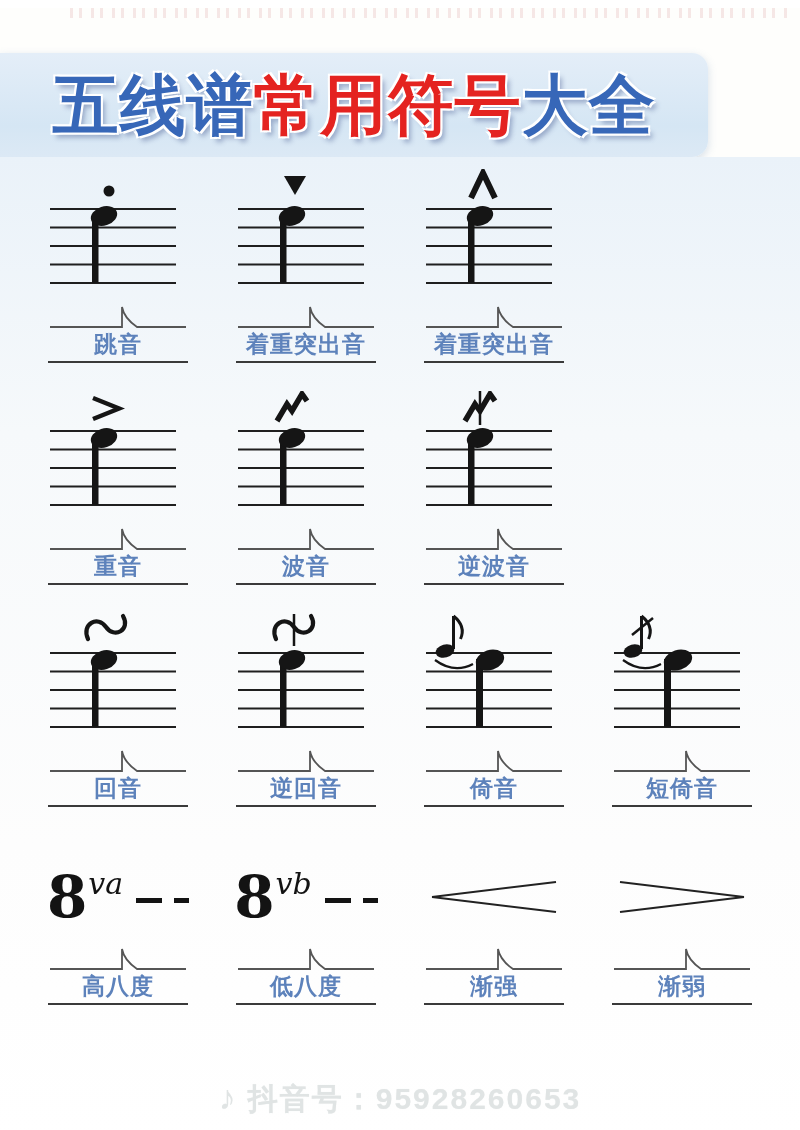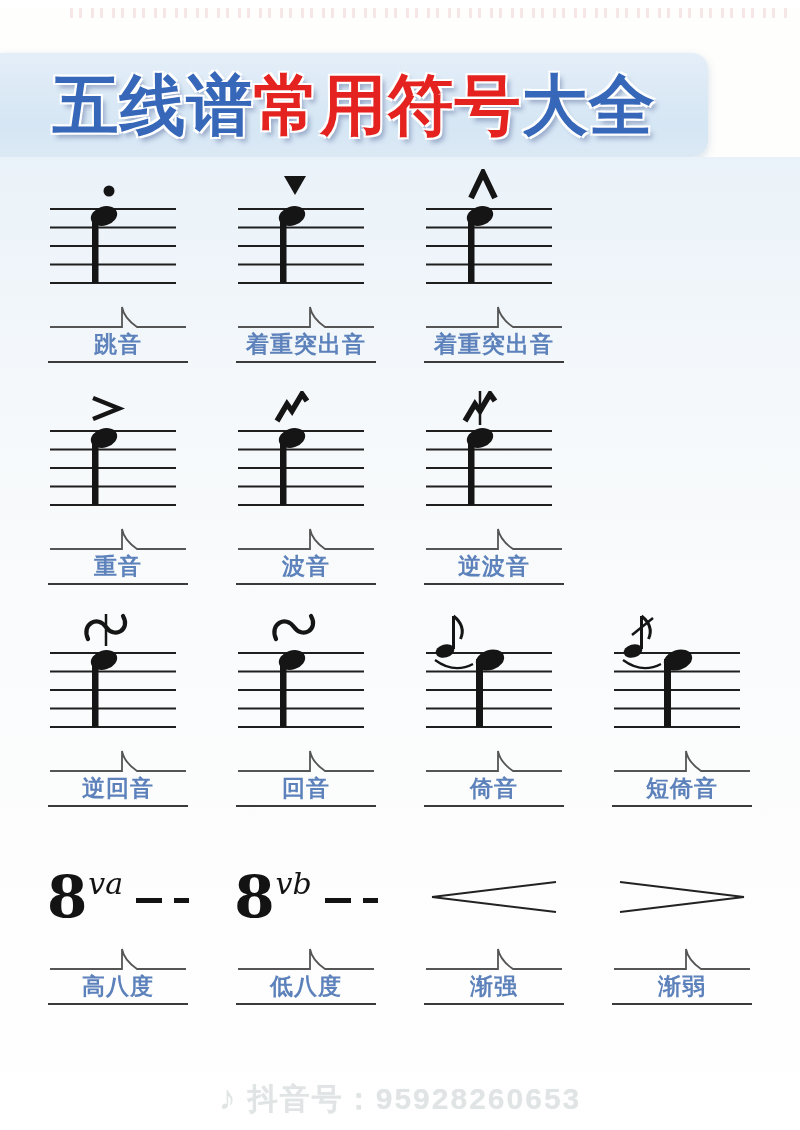--- a/index.html
+++ b/index.html
@@ -233,48 +233,48 @@
               <g stroke="#1f1f1f" stroke-width="2">
      <line x1="2" y1="40" x2="128" y2="40"></line>
                 <line x1="2" y1="58.5" x2="128" y2="58.5"></line>
      <line x1="2" y1="77" x2="128" y2="77"></line>
                 <line x1="2" y1="95.5" x2="128" y2="95.5"></line>
      <line x1="2" y1="114" x2="128" y2="114"></line>
    </g>
               <rect x="44" y="46" width="6.5" height="68" fill="#151515"></rect>
    <ellipse cx="56" cy="47" rx="13.5" ry="9.5" fill="#151515" transform="rotate(-18 56 47)"></ellipse>
               <path d="M40,26 C33,11 50,2 58,14 C66,26 83,17 75,3" fill="none" stroke="#151515" stroke-width="4.2" stroke-linecap="round"></path>
+            </svg>
+          </div>
+        <svg class="spike" width="140" height="26" viewBox="0 0 140 26">
+            <path d="M2,24 H74 L74,4 Q76,15 89,24 H138" fill="none" stroke="#555" stroke-width="1.8"></path>
+          </svg>
+        <div class="label">回音</div>
+        <div class="underline"></div>
+      </div>
+      <div class="cell">
+        <div class="fig">
+            <svg width="140" height="118" viewBox="0 0 140 118">
+              <g stroke="#1f1f1f" stroke-width="2">
+     <line x1="2" y1="40" x2="128" y2="40"></line>
+                <line x1="2" y1="58.5" x2="128" y2="58.5"></line>
+     <line x1="2" y1="77" x2="128" y2="77"></line>
+                <line x1="2" y1="95.5" x2="128" y2="95.5"></line>
+     <line x1="2" y1="114" x2="128" y2="114"></line>
+   </g>
+              <rect x="44" y="46" width="6.5" height="68" fill="#151515"></rect>
+   <ellipse cx="56" cy="47" rx="13.5" ry="9.5" fill="#151515" transform="rotate(-18 56 47)"></ellipse>
+              <path d="M40,26 C33,11 50,2 58,14 C66,26 83,17 75,3" fill="none" stroke="#151515" stroke-width="4.2" stroke-linecap="round"></path>
               <line x1="58" y1="1" x2="58" y2="33" stroke="#151515" stroke-width="2.5"></line>
             </svg>
           </div>
         <svg class="spike" width="140" height="26" viewBox="0 0 140 26">
             <path d="M2,24 H74 L74,4 Q76,15 89,24 H138" fill="none" stroke="#555" stroke-width="1.8"></path>
           </svg>
         <div class="label">逆回音</div>
-        <div class="underline"></div>
-      </div>
-      <div class="cell">
-        <div class="fig">
-            <svg width="140" height="118" viewBox="0 0 140 118">
-              <g stroke="#1f1f1f" stroke-width="2">
-     <line x1="2" y1="40" x2="128" y2="40"></line>
-                <line x1="2" y1="58.5" x2="128" y2="58.5"></line>
-     <line x1="2" y1="77" x2="128" y2="77"></line>
-                <line x1="2" y1="95.5" x2="128" y2="95.5"></line>
-     <line x1="2" y1="114" x2="128" y2="114"></line>
-   </g>
-              <rect x="44" y="46" width="6.5" height="68" fill="#151515"></rect>
-   <ellipse cx="56" cy="47" rx="13.5" ry="9.5" fill="#151515" transform="rotate(-18 56 47)"></ellipse>
-              <path d="M40,26 C33,11 50,2 58,14 C66,26 83,17 75,3" fill="none" stroke="#151515" stroke-width="4.2" stroke-linecap="round"></path>
-            </svg>
-          </div>
-        <svg class="spike" width="140" height="26" viewBox="0 0 140 26">
-            <path d="M2,24 H74 L74,4 Q76,15 89,24 H138" fill="none" stroke="#555" stroke-width="1.8"></path>
-          </svg>
-        <div class="label">回音</div>
         <div class="underline"></div>
       </div>
       <div class="cell">
         <div class="fig">
             <svg width="140" height="118" viewBox="0 0 140 118">
               <g stroke="#1f1f1f" stroke-width="2">
      <line x1="2" y1="40" x2="128" y2="40"></line>
                 <line x1="2" y1="58.5" x2="128" y2="58.5"></line>
      <line x1="2" y1="77" x2="128" y2="77"></line>
                 <line x1="2" y1="95.5" x2="128" y2="95.5"></line>

